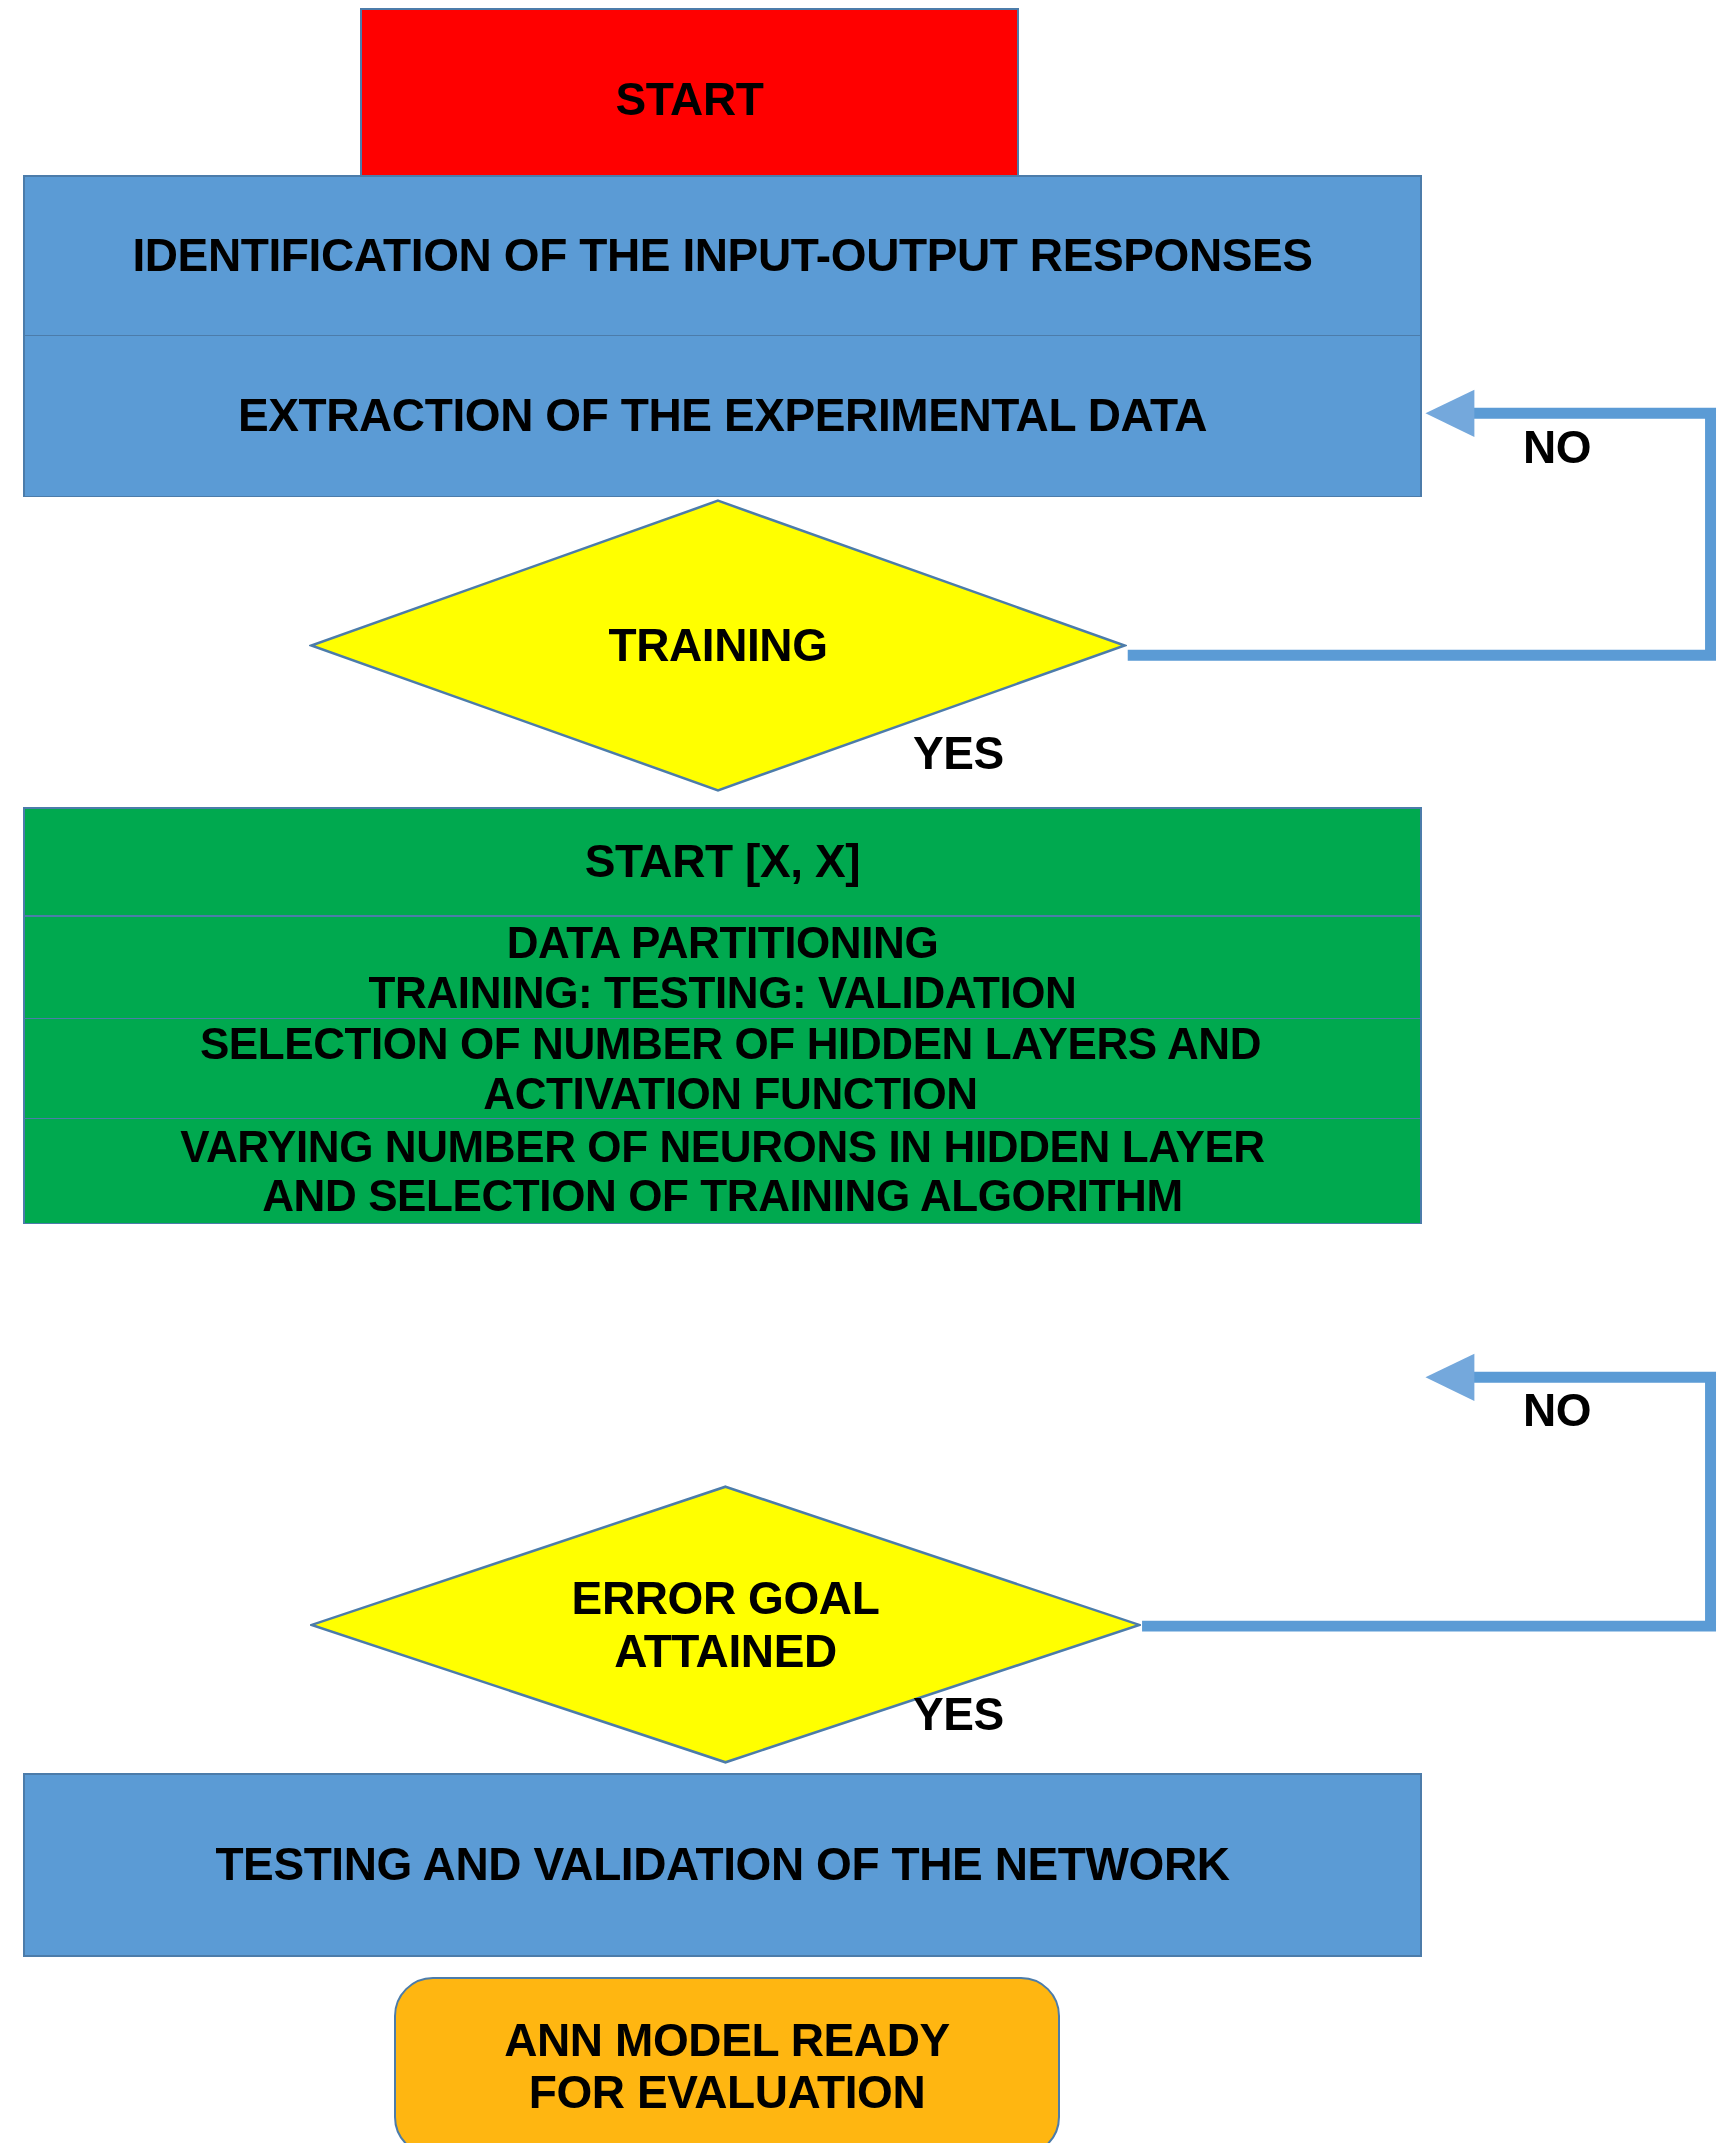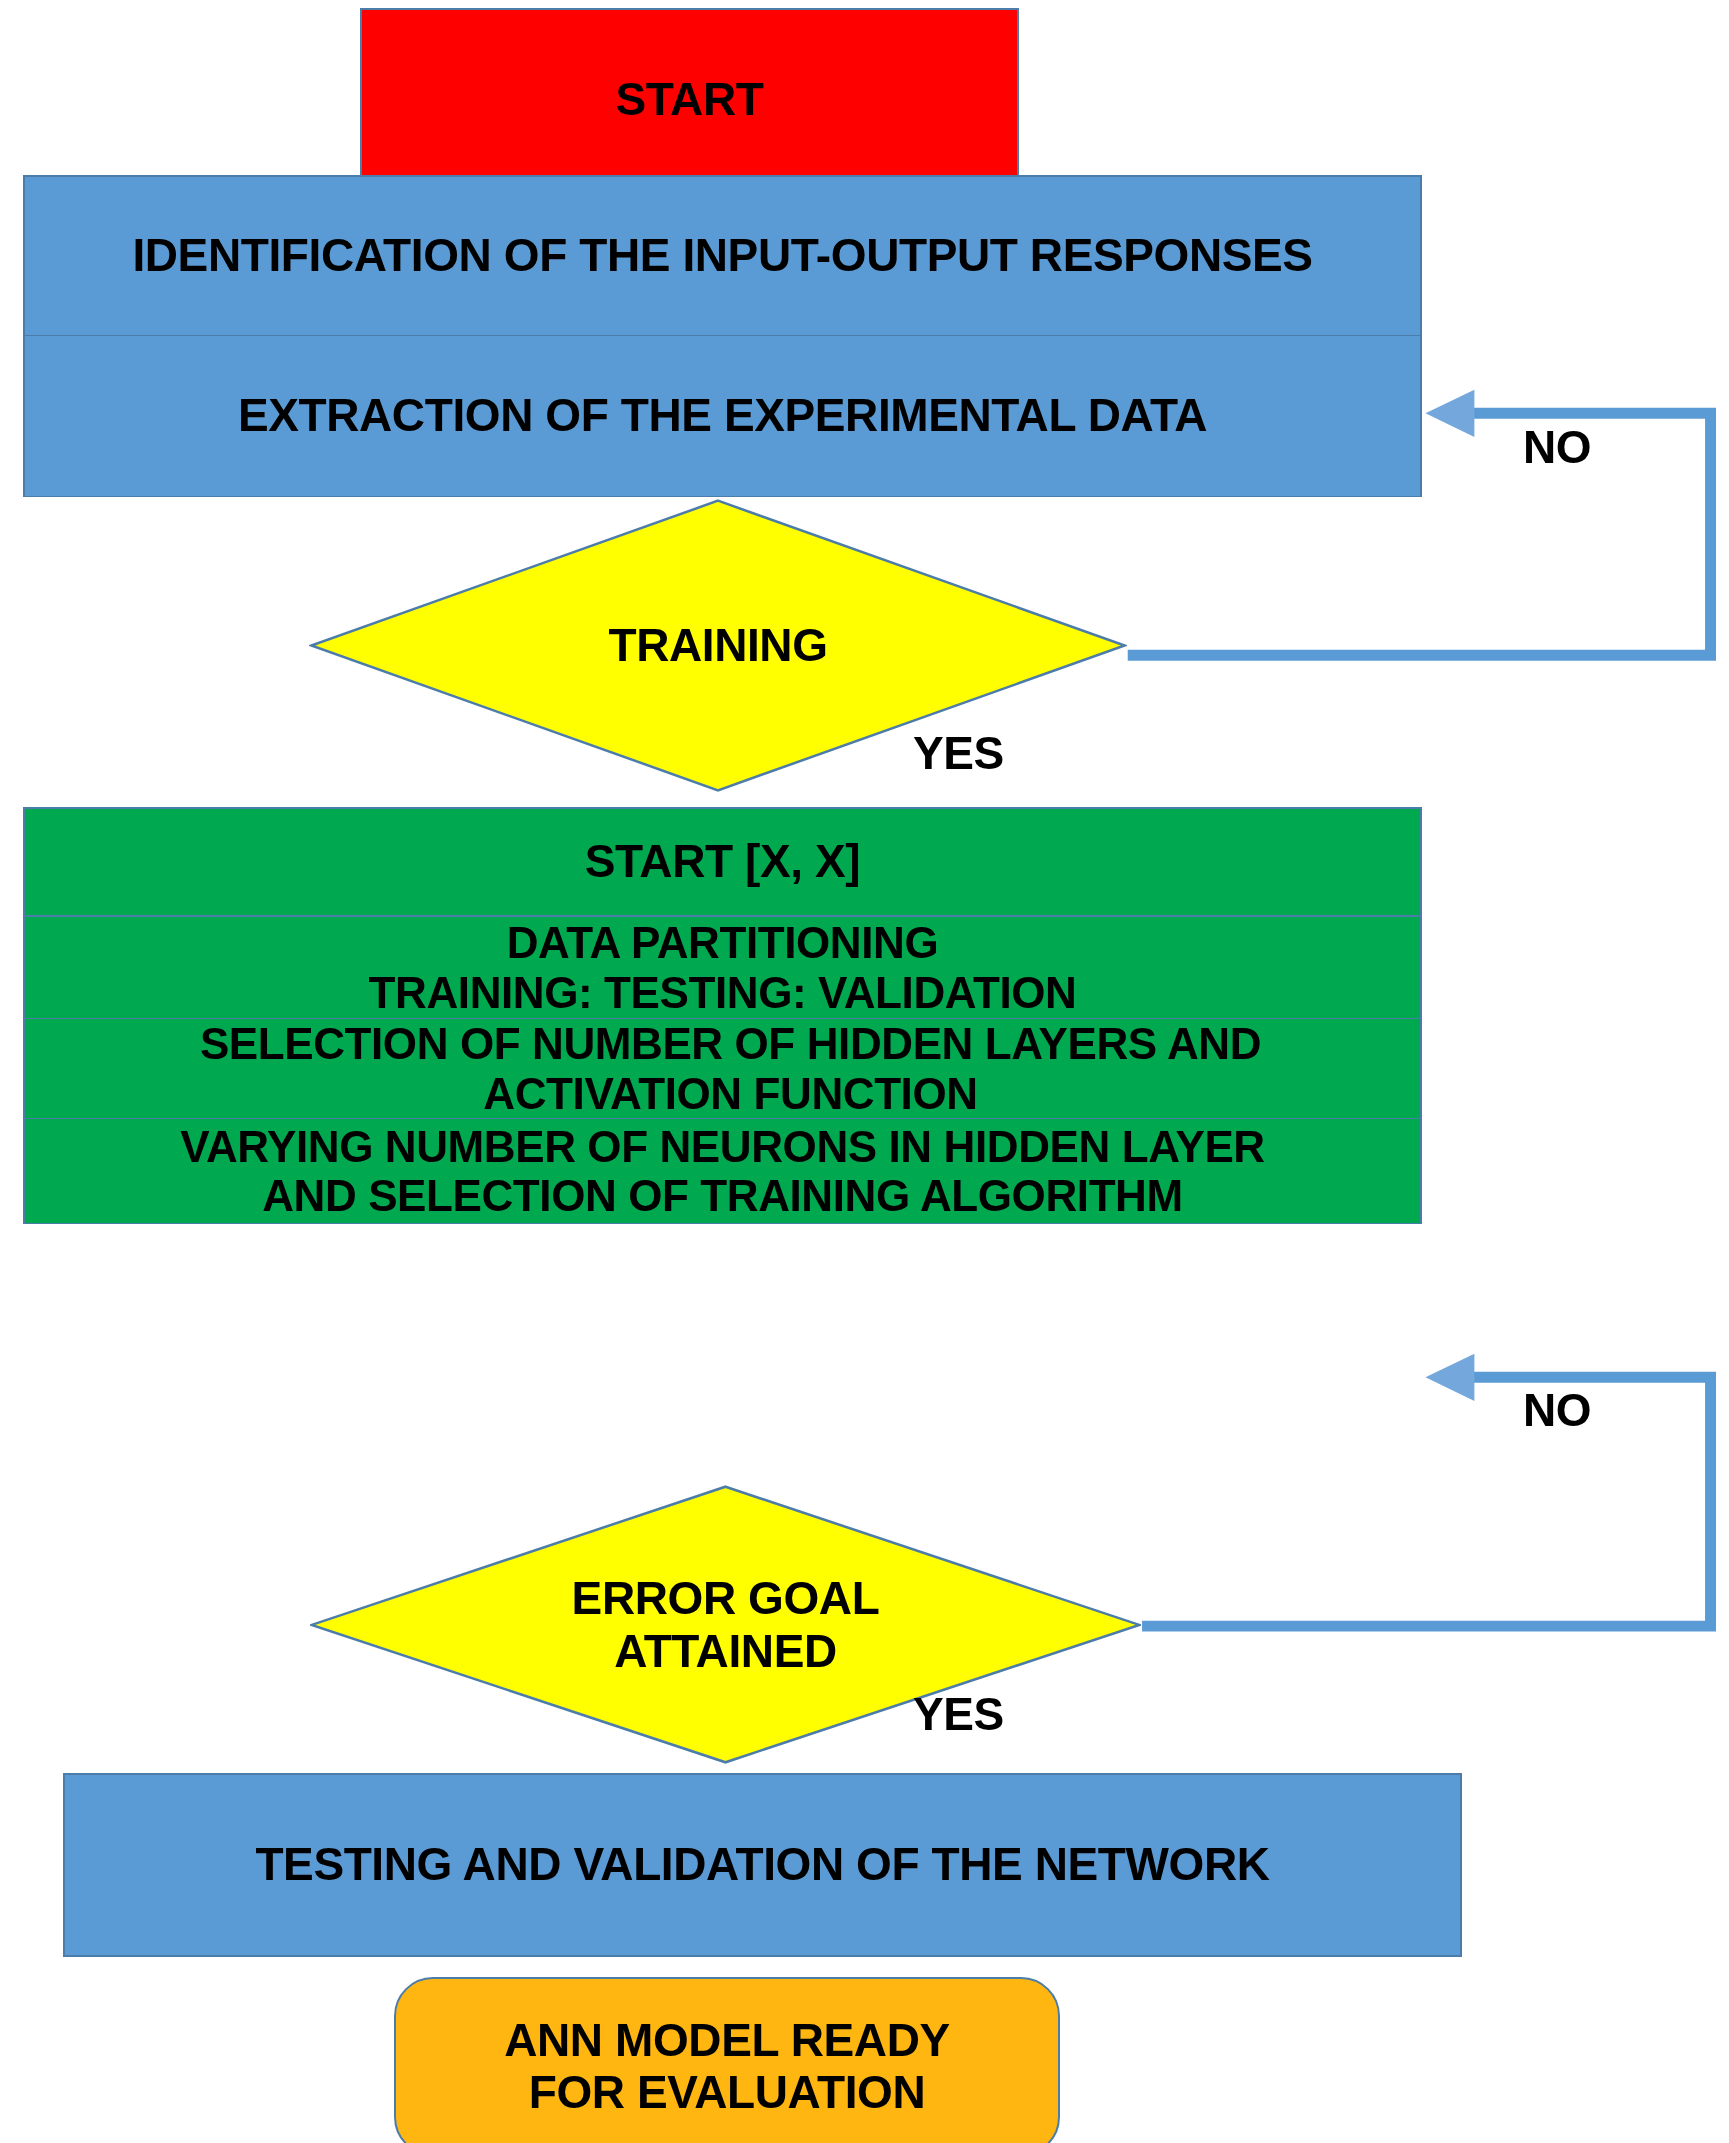--- a/index.html
+++ b/index.html
@@ -136,21 +136,21 @@
 AND SELECTION OF TRAINING ALGORITHM</div>
 
   <div class="diamond-wrap" style="left:310px; top:1485px; width:831px; height:279px;">
     <svg width="831" height="279" viewBox="0 0 986 331" xmlns="http://www.w3.org/2000/svg">
       <polygon points="493,2 984,166 493,329 2,166" fill="#ffff00" stroke="#4c7caa" stroke-width="3"></polygon>
     </svg>
     <div class="diamond-label" style="font-size:46px;">ERROR GOAL
 ATTAINED</div>
   </div>
 
-  <div class="node rect blue" style="left:23px; top:1773px; width:1399px; height:184px; font-size:46px;margin-left:40px;">TESTING AND VALIDATION OF THE NETWORK</div>
+  <div class="node rect blue" style="left:23px; top:1773px; width:1399px; height:184px; font-size:46px;">TESTING AND VALIDATION OF THE NETWORK</div>
 
   <div class="node rounded" style="left:394px; top:1977px; width:666px; height:179px; font-size:46px;">ANN MODEL READY
 FOR EVALUATION</div>
 
   <div class="conn-label" style="left:1523px; top:420px; font-size:46px;">NO</div>
 
   <div class="conn-label" style="left:913px; top:726px; font-size:46px;">YES</div>
 
   <div class="conn-label" style="left:1523px; top:1383px; font-size:46px;">NO</div>
 

